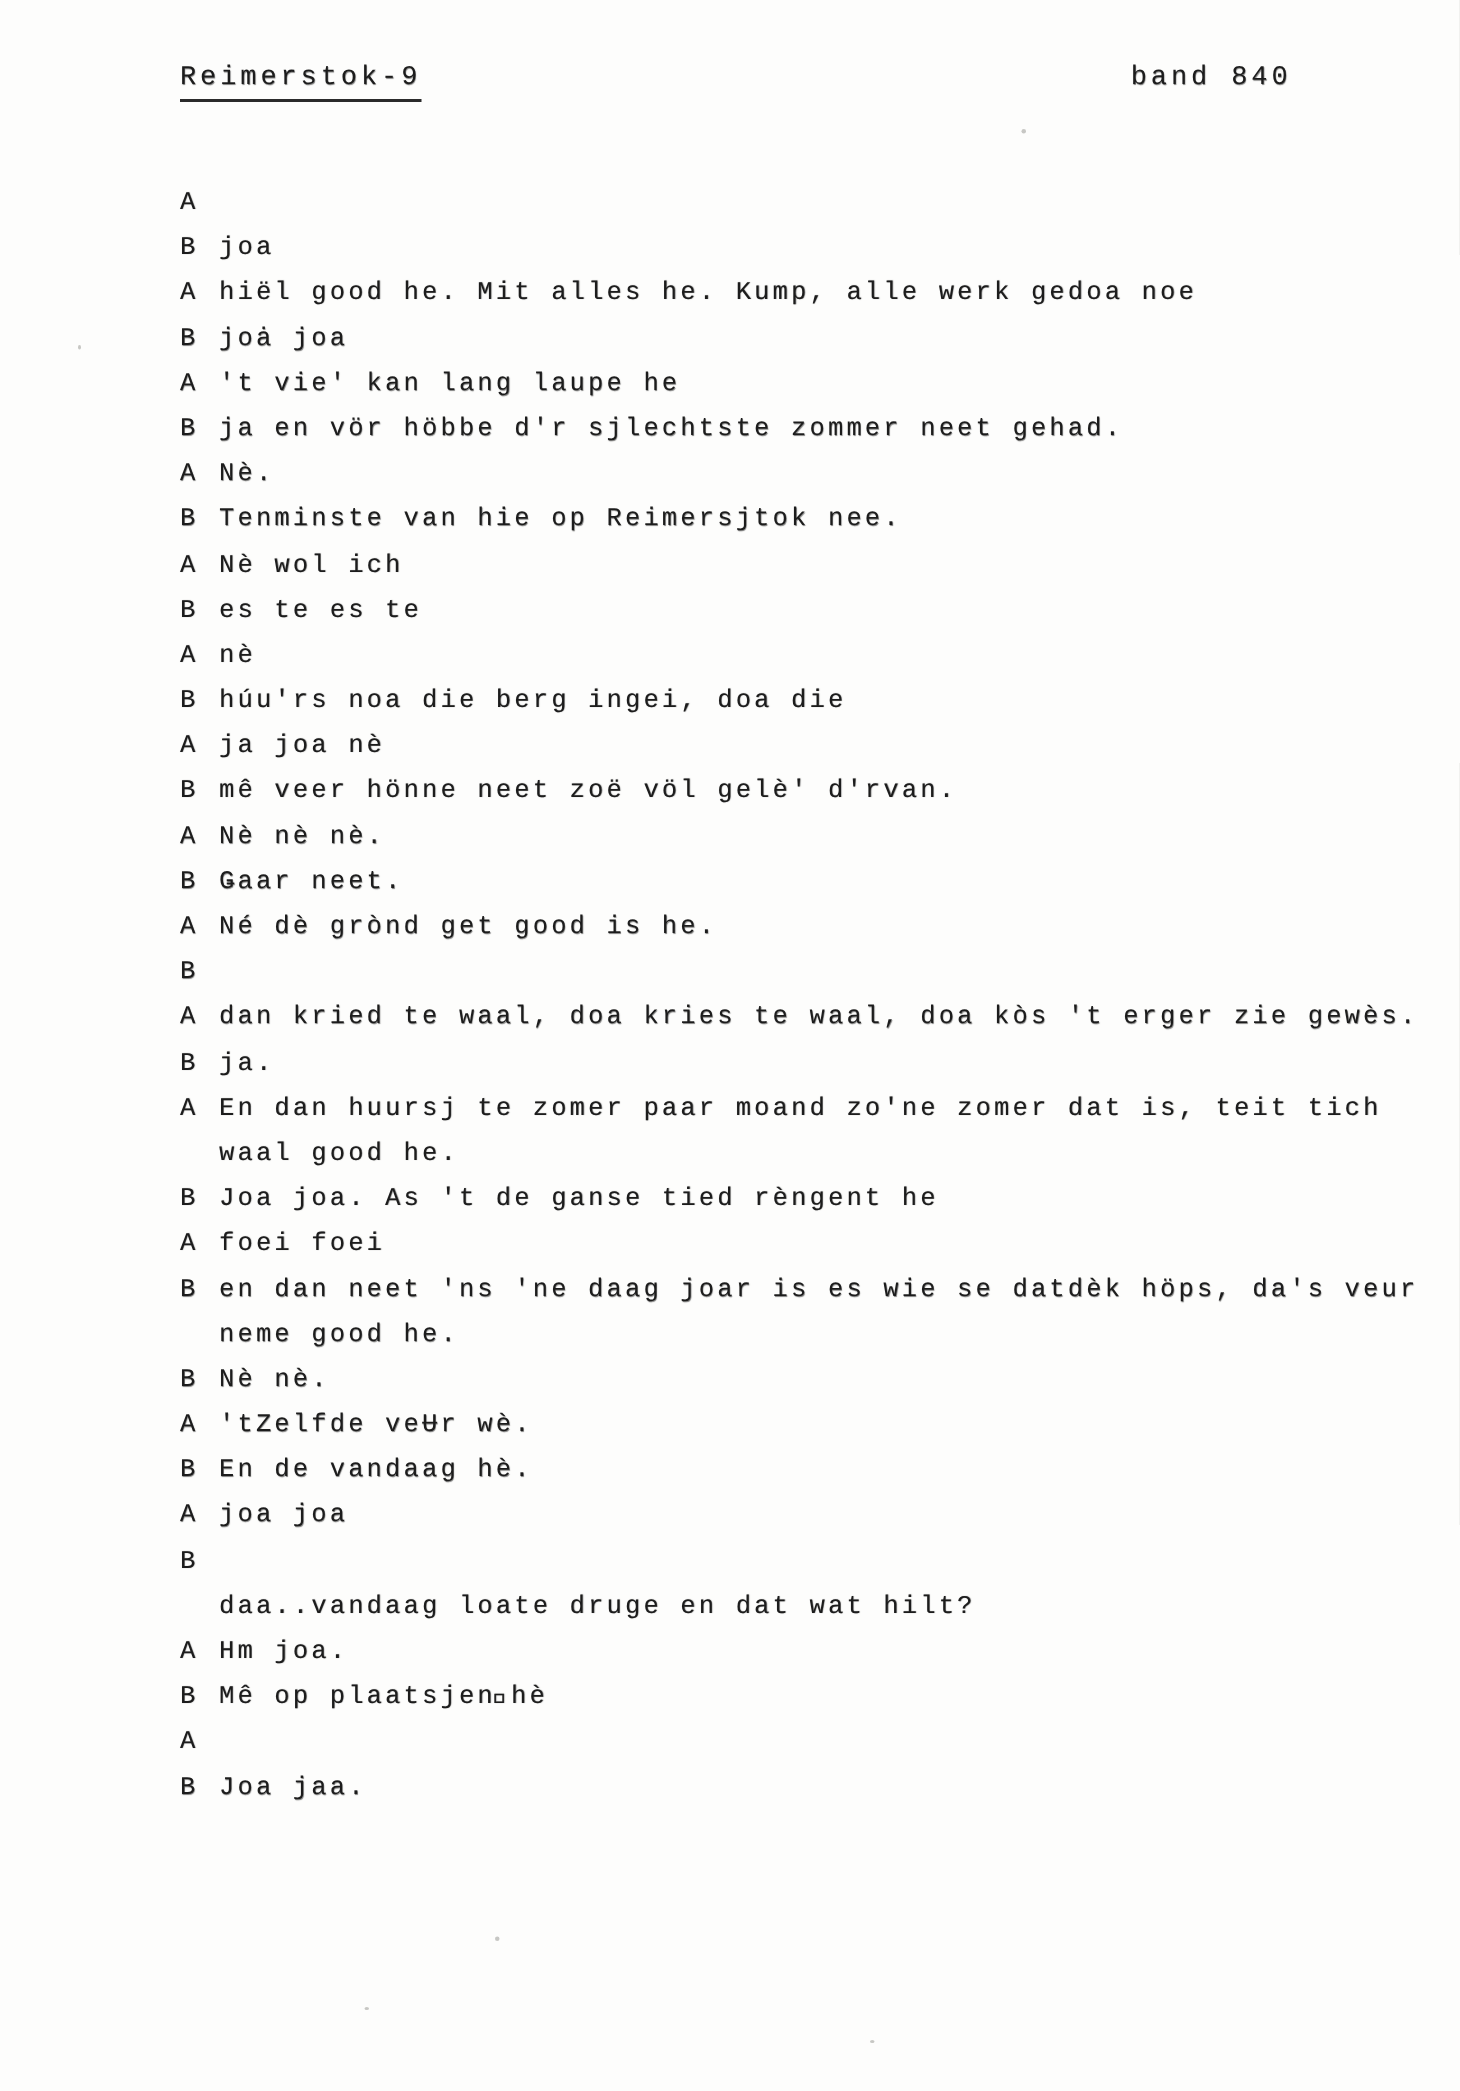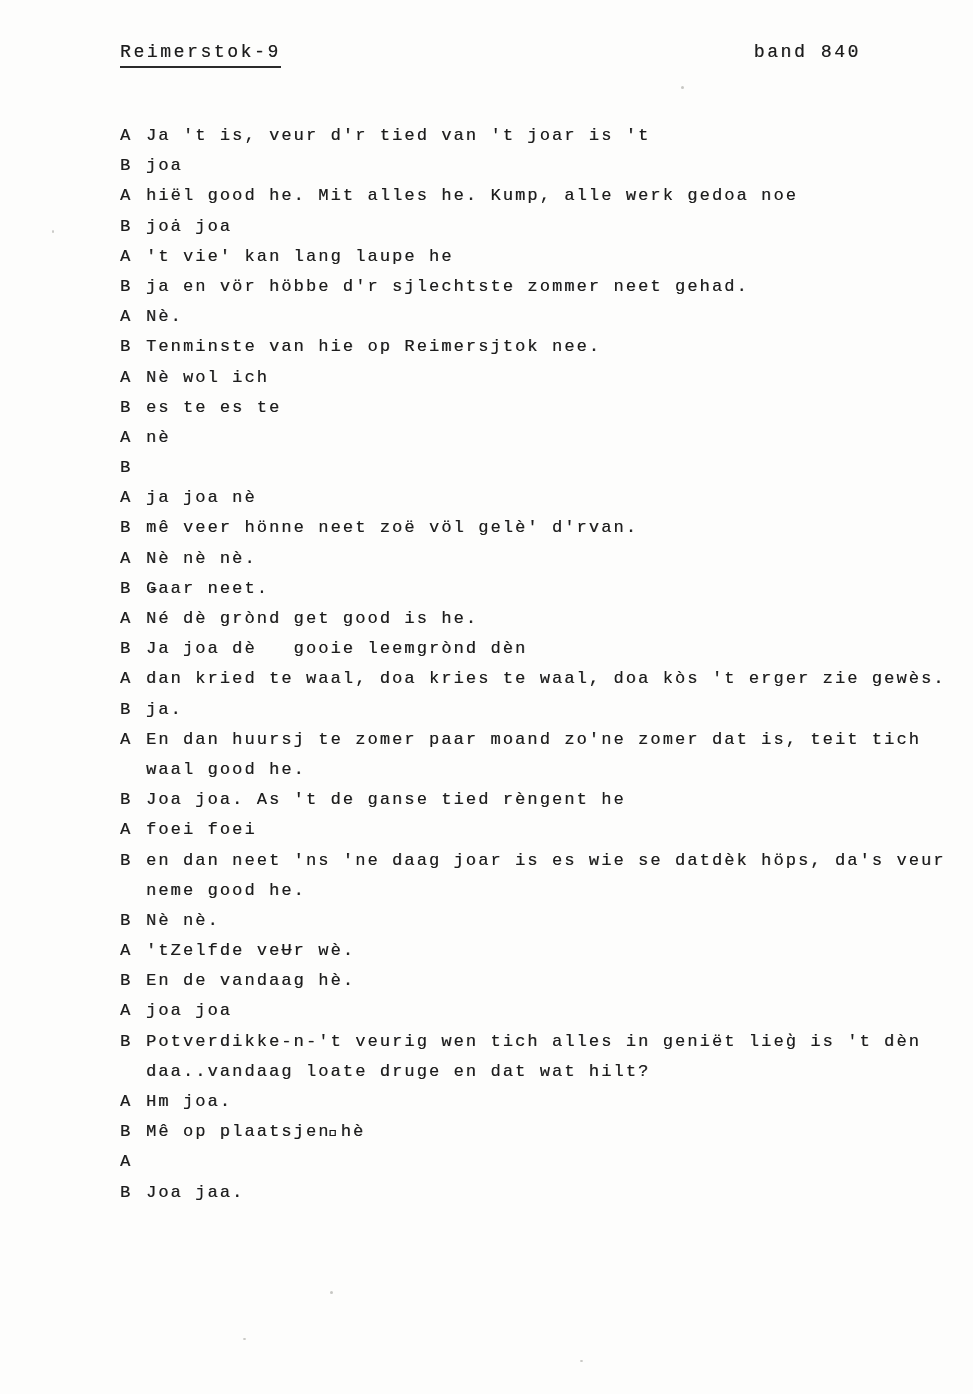--- a/index.html
+++ b/index.html
@@ -61,51 +61,51 @@
 </head>
 <body>
 
 <div class="page">
   <div class="header ink">
     <span class="title">Reimerstok-9</span>
     <span class="band">band 840</span>
   </div>
 
   <div class="transcript ink" id="transcript">
-      <div class="line"><span class="spk">A</span><span class="txt">Ja 't is, veur d'r tied van 't joar is 't</span></div>
+      <div class="line"><span class="spk">A</span></div>
       <div class="line"><span class="spk">B</span><span class="txt">joa</span></div>
       <div class="line"><span class="spk">A</span><span class="txt">hiël good he. Mit alles he. Kump, alle werk gedoa noe</span></div>
       <div class="line"><span class="spk">B</span><span class="txt">joȧ joa</span></div>
       <div class="line"><span class="spk">A</span><span class="txt">'t vie' kan lang laupe he</span></div>
       <div class="line"><span class="spk">B</span><span class="txt">ja en vör höbbe d'r sjlechtste zommer neet gehad.</span></div>
       <div class="line"><span class="spk">A</span><span class="txt">Nè.</span></div>
       <div class="line"><span class="spk">B</span><span class="txt">Tenminste van hie op Reimersjtok nee.</span></div>
       <div class="line"><span class="spk">A</span><span class="txt">Nè wol ich</span></div>
       <div class="line"><span class="spk">B</span><span class="txt">es te es te</span></div>
       <div class="line"><span class="spk">A</span><span class="txt">nè</span></div>
-      <div class="line"><span class="spk">B</span></div>
+      <div class="line"><span class="spk">B</span><span class="txt">húu'rs noa die berg ingei, doa die</span></div>
       <div class="line"><span class="spk">A</span><span class="txt">ja joa nè</span></div>
       <div class="line"><span class="spk">B</span><span class="txt">mê veer hönne neet zoë völ gelè' d'rvan.</span></div>
       <div class="line"><span class="spk">A</span><span class="txt">Nè nè nè.</span></div>
       <div class="line"><span class="spk">B</span><span class="txt">Ǥaar neet.</span></div>
       <div class="line"><span class="spk">A</span><span class="txt">Né dè grònd get good is he.</span></div>
-      <div class="line"><span class="spk">B</span><span class="txt">Ja joa dè   gooie leemgrònd dèn</span></div>
+      <div class="line"><span class="spk">B</span></div>
       <div class="line"><span class="spk">A</span><span class="txt">dan kried te waal, doa kries te waal, doa kòs 't erger zie gewès.</span></div>
       <div class="line"><span class="spk">B</span><span class="txt">ja.</span></div>
       <div class="line"><span class="spk">A</span><span class="txt">En dan huursj te zomer paar moand zo'ne zomer dat is, teit tich</span></div>
       <div class="line"><span class="spk"></span><span class="txt">waal good he.</span></div>
       <div class="line"><span class="spk">B</span><span class="txt">Joa joa. As 't de ganse tied rèngent he</span></div>
       <div class="line"><span class="spk">A</span><span class="txt">foei foei</span></div>
       <div class="line"><span class="spk">B</span><span class="txt">en dan neet 'ns 'ne daag joar is es wie se datdèk höps, da's veur</span></div>
       <div class="line"><span class="spk"></span><span class="txt">neme good he.</span></div>
       <div class="line"><span class="spk">B</span><span class="txt">Nè nè.</span></div>
       <div class="line"><span class="spk">A</span><span class="txt">'tZelfde veɄr wè.</span></div>
       <div class="line"><span class="spk">B</span><span class="txt">En de vandaag hè.</span></div>
       <div class="line"><span class="spk">A</span><span class="txt">joa joa</span></div>
-      <div class="line"><span class="spk">B</span><span class="txt">Potverdikke-n-'t veurig wen tich alles in geniët lieg̀ is 't dèn</span></div>
+      <div class="line"><span class="spk">B</span></div>
       <div class="line"><span class="spk"></span><span class="txt">daa..vandaag loate druge en dat wat hilt?</span></div>
       <div class="line"><span class="spk">A</span><span class="txt">Hm joa.</span></div>
       <div class="line"><span class="spk">B</span><span class="txt">Mê op plaatsjen⃒hè</span></div>
       <div class="line"><span class="spk">A</span></div>
       <div class="line"><span class="spk">B</span><span class="txt">Joa jaa.</span></div>
     </div>
 
   <div class="speck" style="left:681px; top:86px; width:3px; height:3px;"></div>
   <div class="speck" style="left:330px; top:1291px; width:3px; height:3px;"></div>
   <div class="speck" style="left:243px; top:1338px; width:3px; height:2px;"></div>

